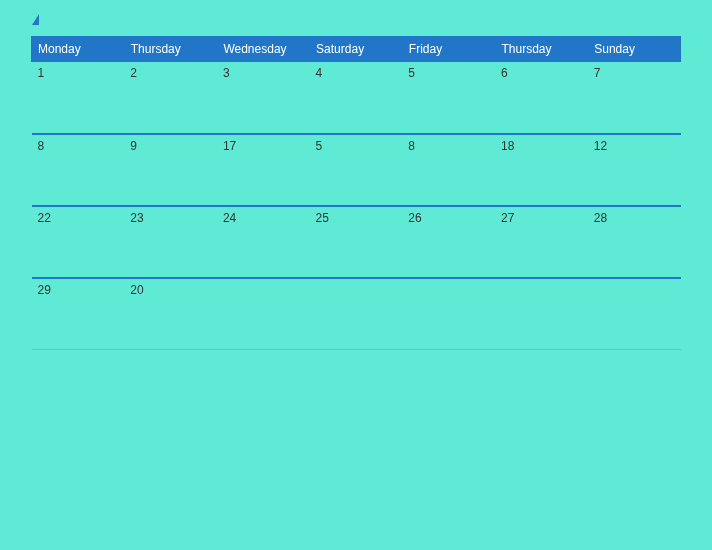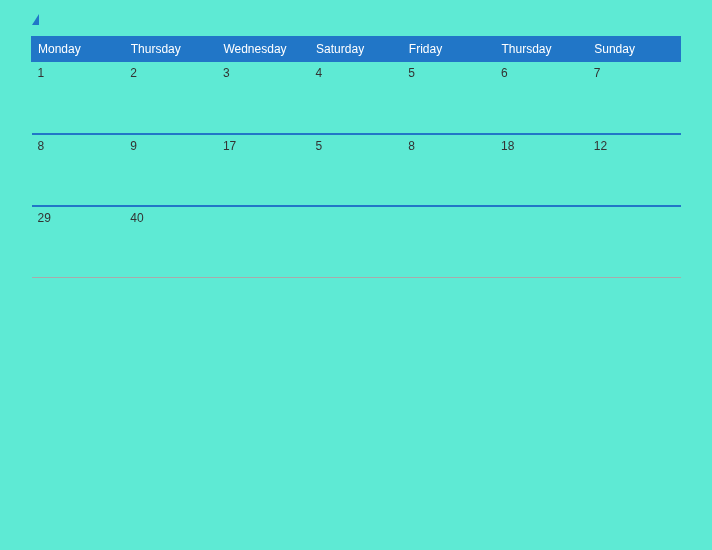--- a/index.html
+++ b/index.html
@@ -168,24 +168,47 @@
           </td>
           <td>
             <span class="cell-day">18</span>
           </td>
           <td>
             <span class="cell-day">12</span>
           </td>
         </tr>
         <tr class="row-divider">
           <td>
+            <span class="cell-day">22</span>
+          </td>
+          <td>
+            <span class="cell-day">23</span>
+          </td>
+          <td>
+            <span class="cell-day">24</span>
+          </td>
+          <td>
+            <span class="cell-day">25</span>
+          </td>
+          <td>
+            <span class="cell-day">26</span>
+          </td>
+          <td>
+            <span class="cell-day">27</span>
+          </td>
+          <td>
+            <span class="cell-day">28</span>
+          </td>
+        </tr>
+        <tr class="row-divider">
+          <td>
             <span class="cell-day">29</span>
           </td>
           <td>
-            <span class="cell-day">40</span>
+            <span class="cell-day">20</span>
           </td>
           <td></td>
           <td></td>
           <td></td>
           <td></td>
           <td></td>
         </tr>
       </tbody>
   </table>
 </div>

